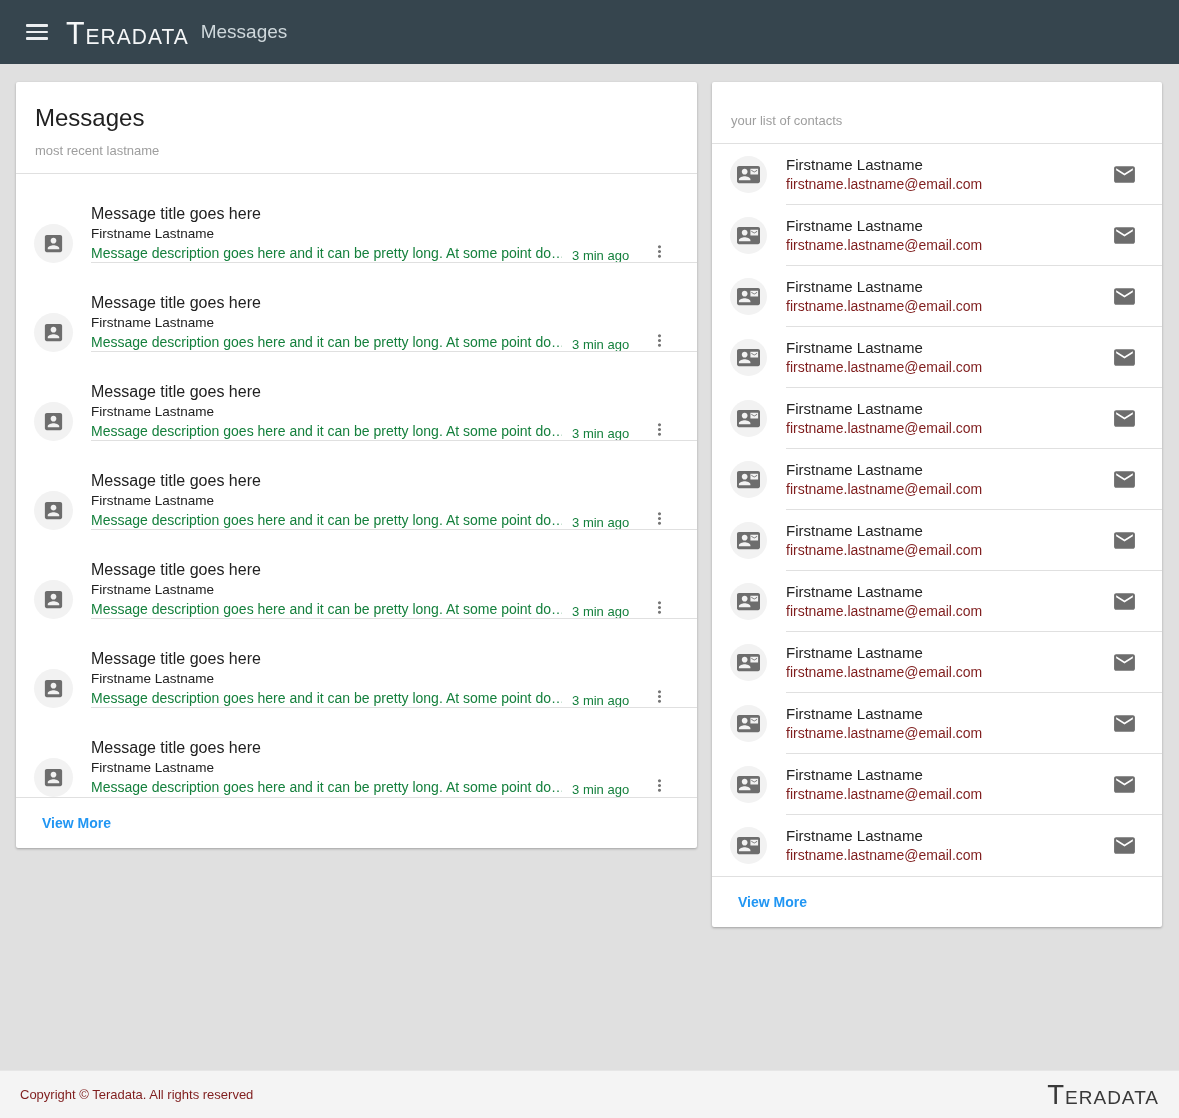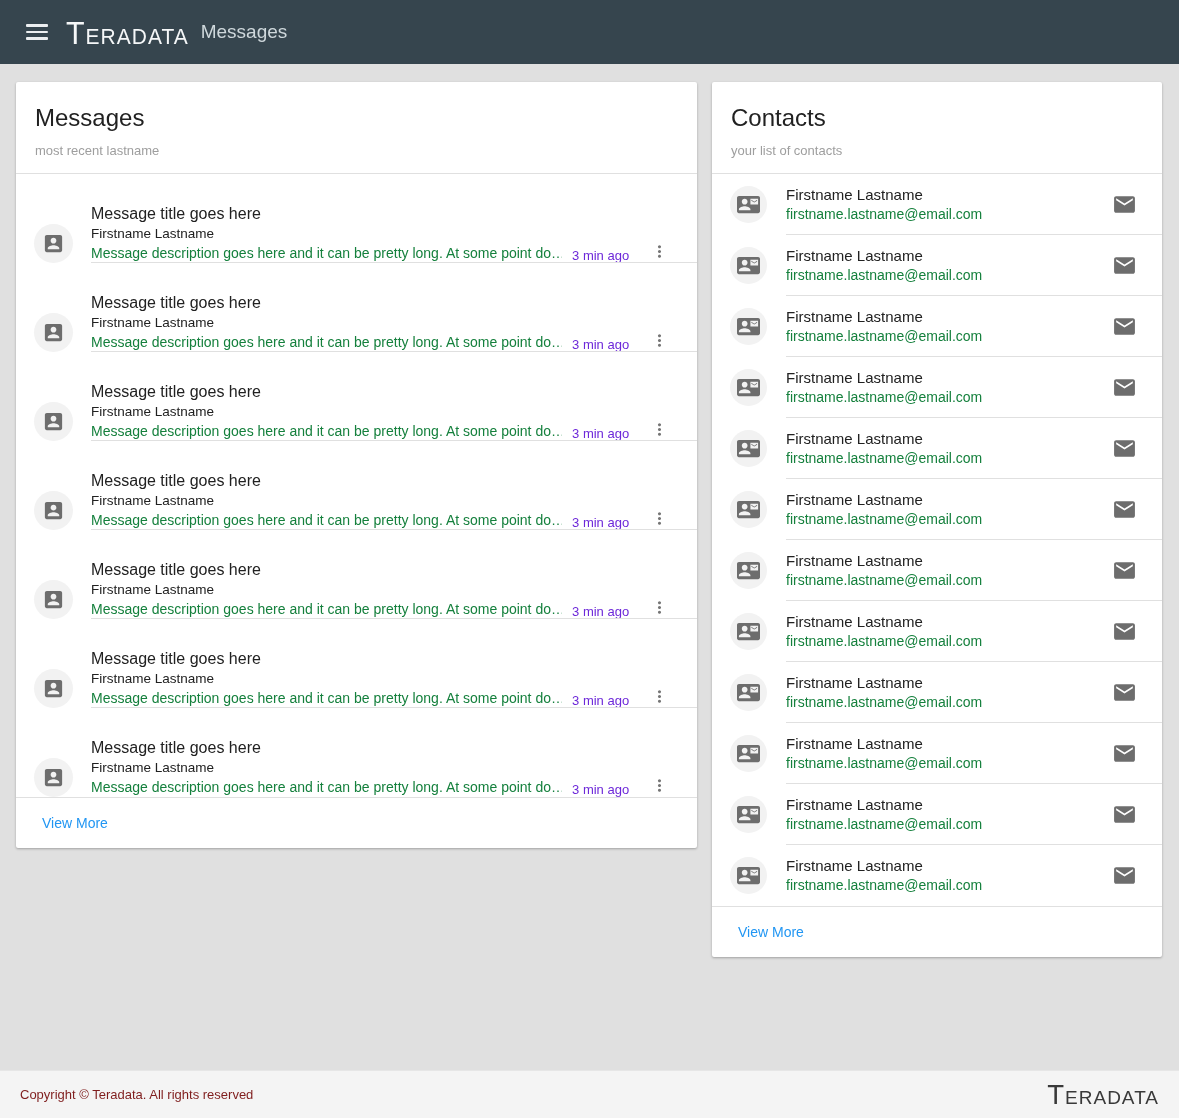--- a/index.html
+++ b/index.html
@@ -27,48 +27,48 @@
     box-shadow:0 1px 3px rgba(0,0,0,0.18), 0 1px 2px rgba(0,0,0,0.12);
   }
   .messages-card { width:681px; }
   .contacts-card { width:450px; }
 
   .card-head { padding:21px 19px 15px 19px; border-bottom:1px solid #e0e0e0; }
   .card-head h2 { font-size:24px; font-weight:400; color:#212121; line-height:30px; }
   .card-head .sub { font-size:13px; color:#9e9e9e; margin-top:10px; }
 
   .card-actions { border-top:1px solid #e0e0e0; height:51px; display:flex; align-items:center; padding-left:26px; }
-  .view-more { color:#2196f3; font-size:14px; font-weight:400; text-decoration:none; cursor:pointer; }
+  .view-more { color:#2196f3; font-size:14px; font-weight:700; text-decoration:none; cursor:pointer; }
 
   
   .mrow { height:89px; display:flex; align-items:flex-end; padding:0 26px 0 18px; position:relative; }
   .mrow:not(:last-child)::after {
     content:""; position:absolute; left:75px; right:0; bottom:0; height:1px; background:#e0e0e0;
   }
   .avatar {
     flex:0 0 auto; border-radius:50%; background:#f2f2f2;
     display:flex; align-items:center; justify-content:center;
   }
   .mrow .avatar { width:39px; height:39px; margin-right:18px; }
   .mbody { flex:1 1 auto; min-width:0; }
   .mtitle { font-size:16px; color:#212121; line-height:21px; }
   .mname  { font-size:13.5px; color:#212121; line-height:19px; }
   .mdesc  { font-size:14px; color:#15803d; line-height:20px; white-space:nowrap; overflow:hidden; }
-  .mtime  { font-size:13px; color:#6d28d9; margin:0 18px 0 10px; white-space:nowrap; }
+  .mtime  { font-size:13px; color:#15803d; margin:0 18px 0 10px; white-space:nowrap; }
   .kebab  { background:none; border:none; cursor:pointer; width:24px; height:24px; display:flex; align-items:center; justify-content:center; }
 
   
   .crow { height:61px; display:flex; align-items:center; padding:0 25px 0 18px; position:relative; }
   .crow:not(:last-child)::after {
     content:""; position:absolute; left:74px; right:0; bottom:0; height:1px; background:#e0e0e0;
   }
   .crow .avatar { width:37px; height:37px; margin-right:19px; }
   .cbody { flex:1 1 auto; min-width:0; }
   .cname  { font-size:15px; color:#212121; line-height:20px; }
-  .cemail { font-size:14px; color:#15803d; line-height:19px; }
+  .cemail { font-size:14px; color:#7f1d1d; line-height:19px; }
   .mailbtn { background:none; border:none; cursor:pointer; width:26px; height:26px; display:flex; align-items:center; justify-content:center; }
 
   
   .pagefooter {
     flex:0 0 auto; height:48px; background:#f4f4f4; border-top:1px solid #e6e6e6;
     display:flex; align-items:center; justify-content:space-between; padding:0 20px; margin-top:64px;
   }
   .copyright { font-size:13px; color:#7f1d1d; }
   .brand-dark { color:#393939; transform:none; font-size:19px; margin-left:0; }
 </style>
@@ -226,21 +226,20 @@
     </button>
   </div>
 </div>
     <div class="card-actions">
       <a class="view-more">View More</a>
     </div>
   </section>
 
   <section class="card contacts-card">
     <div class="card-head">
-      <h2>Contacts</h2>
       <p class="sub">your list of contacts</p>
     </div>
     <div class="list">
   <div class="crow">
     <span class="avatar">
       <svg width="23" height="23" viewBox="0 0 24 24" fill="#6d6d6d" aria-hidden="true">
         <path d="M21 8V7l-3 2-3-2v1l3 2 3-2zm1-5H2C.9 3 0 3.9 0 5v14c0 1.1.9 2 2 2h20c1.1 0 2-.9 2-2V5c0-1.1-.9-2-2-2zM8 6c1.66 0 3 1.34 3 3s-1.34 3-3 3-3-1.34-3-3 1.34-3 3-3zm6 12H2v-1c0-2 4-3.1 6-3.1s6 1.1 6 3.1v1zm8-6h-8V6h8v6z"></path>
       </svg>
     </span>
     <div class="cbody">

